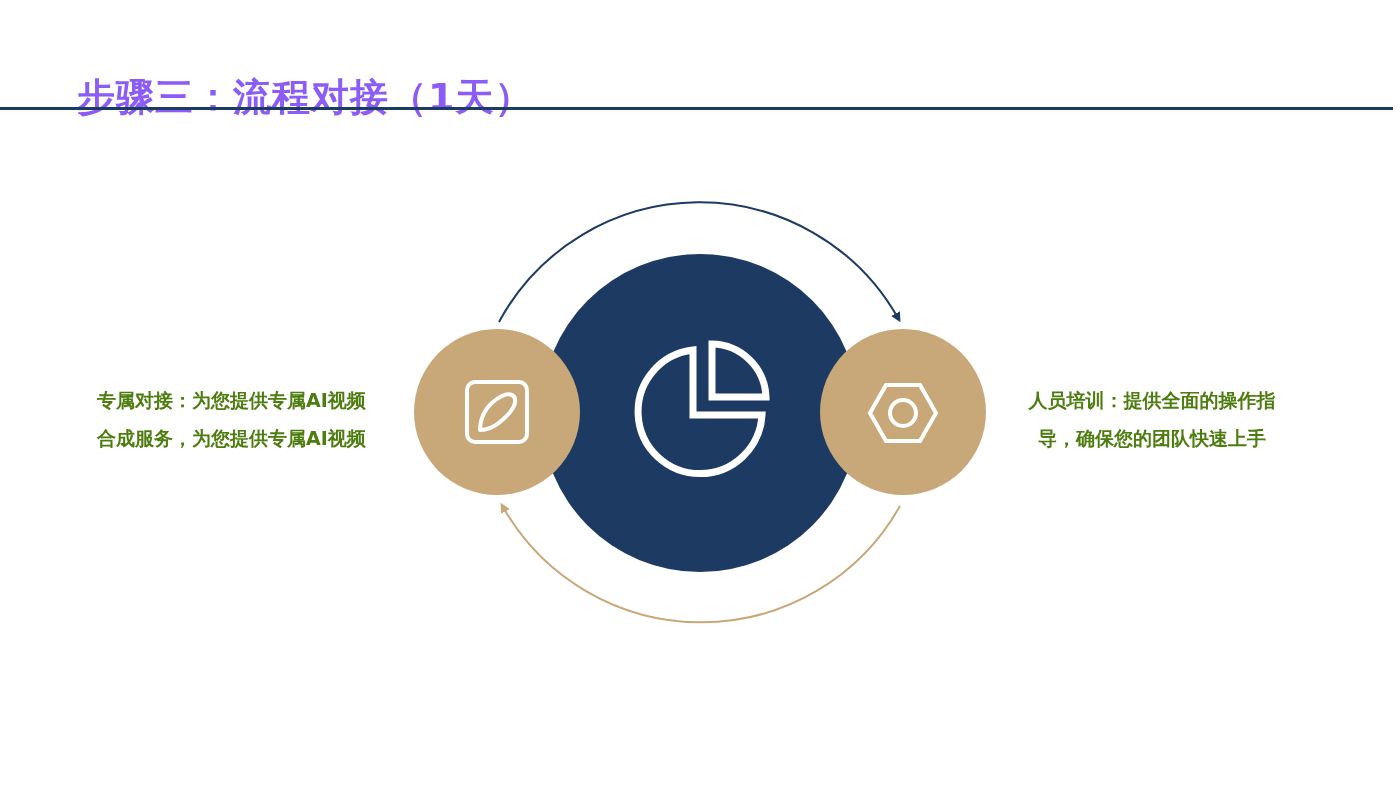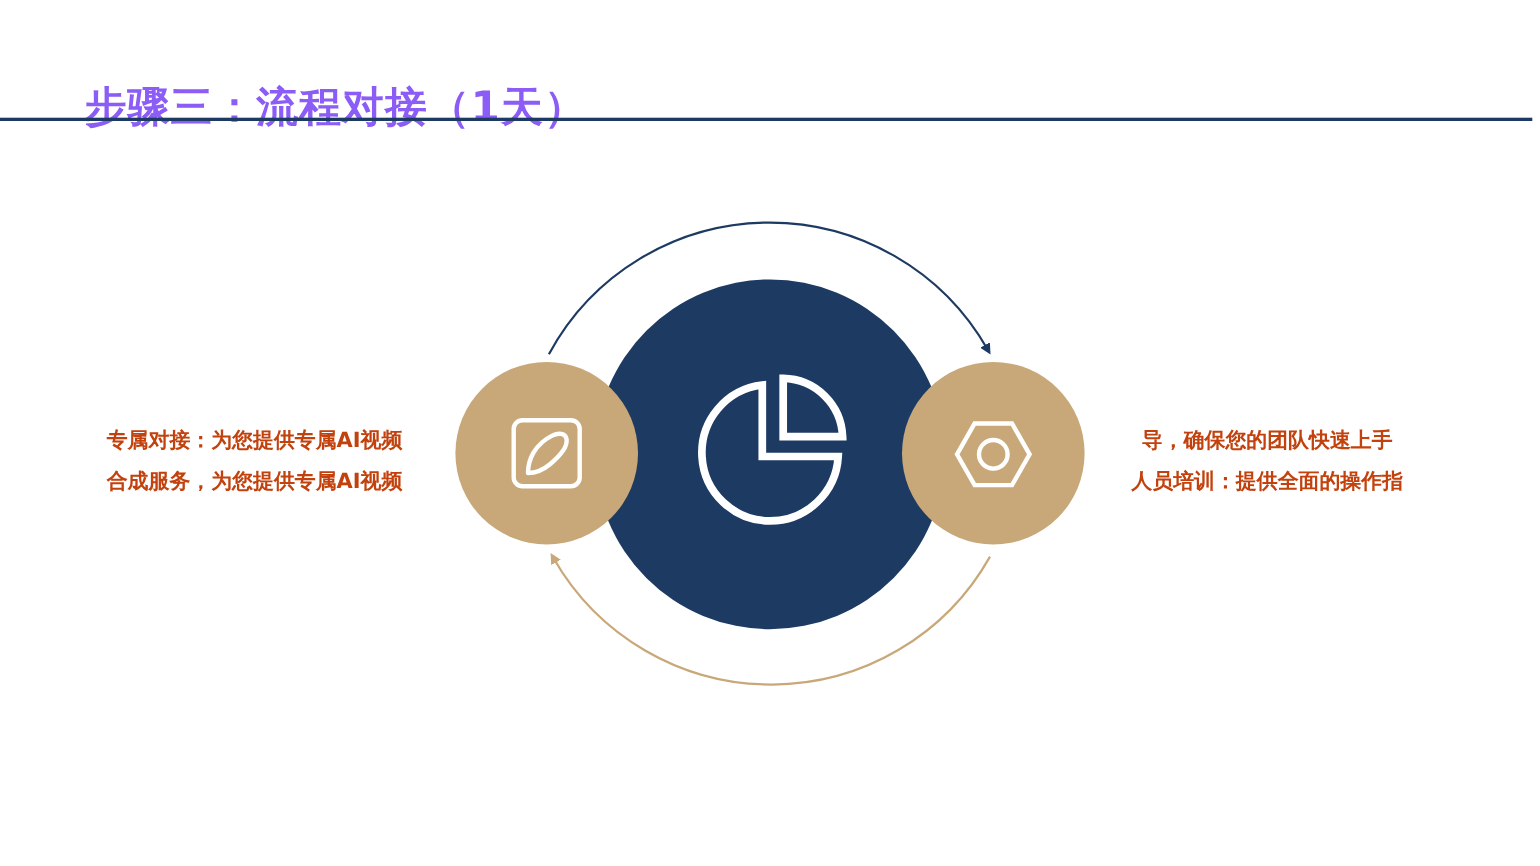--- a/index.html
+++ b/index.html
@@ -12,21 +12,21 @@
       position: absolute; left: 77px; top: 36px;
       font-size: 38px; font-weight: bold; color: #8b5cf6; letter-spacing: 1px;
       line-height: 50px; white-space: nowrap; margin-top: 36px;
     }
     .title-rule {
       position: absolute; left: 0; top: 107px; width: 1393px; height: 3px;
       background: #1d3a63;
     }
     .diagram { position: absolute; left: 0; top: 0; width: 1400px; height: 787px; }
     .desc {
-      position: absolute; font-size: 19px; font-weight: bold; color: #c2410c;
+      position: absolute; font-size: 19px; font-weight: bold; color: #4d7c0f;
       line-height: 38px; white-space: nowrap;
     }
     .desc-left { left: 97px; top: 381px; text-align: left; }
     .desc-right { left: 1019px; top: 381px; text-align: center; width: 266px; }
     .desc span { display: block; }
   </style>
 </head>
 <body>
 
 <div class="title">步骤三：流程对接（1天）</div>
@@ -65,15 +65,15 @@
     <circle cx="903" cy="413" r="13"></circle>
   </g>
 </svg>
 
 <div class="desc desc-left">
   <span>专属对接：为您提供专属AI视频</span>
   <span>合成服务，为您提供专属AI视频</span>
 </div>
 
 <div class="desc desc-right">
+  <span>人员培训：提供全面的操作指</span>
   <span>导，确保您的团队快速上手</span>
-  <span>人员培训：提供全面的操作指</span>
 </div>
 
 </body></html>

